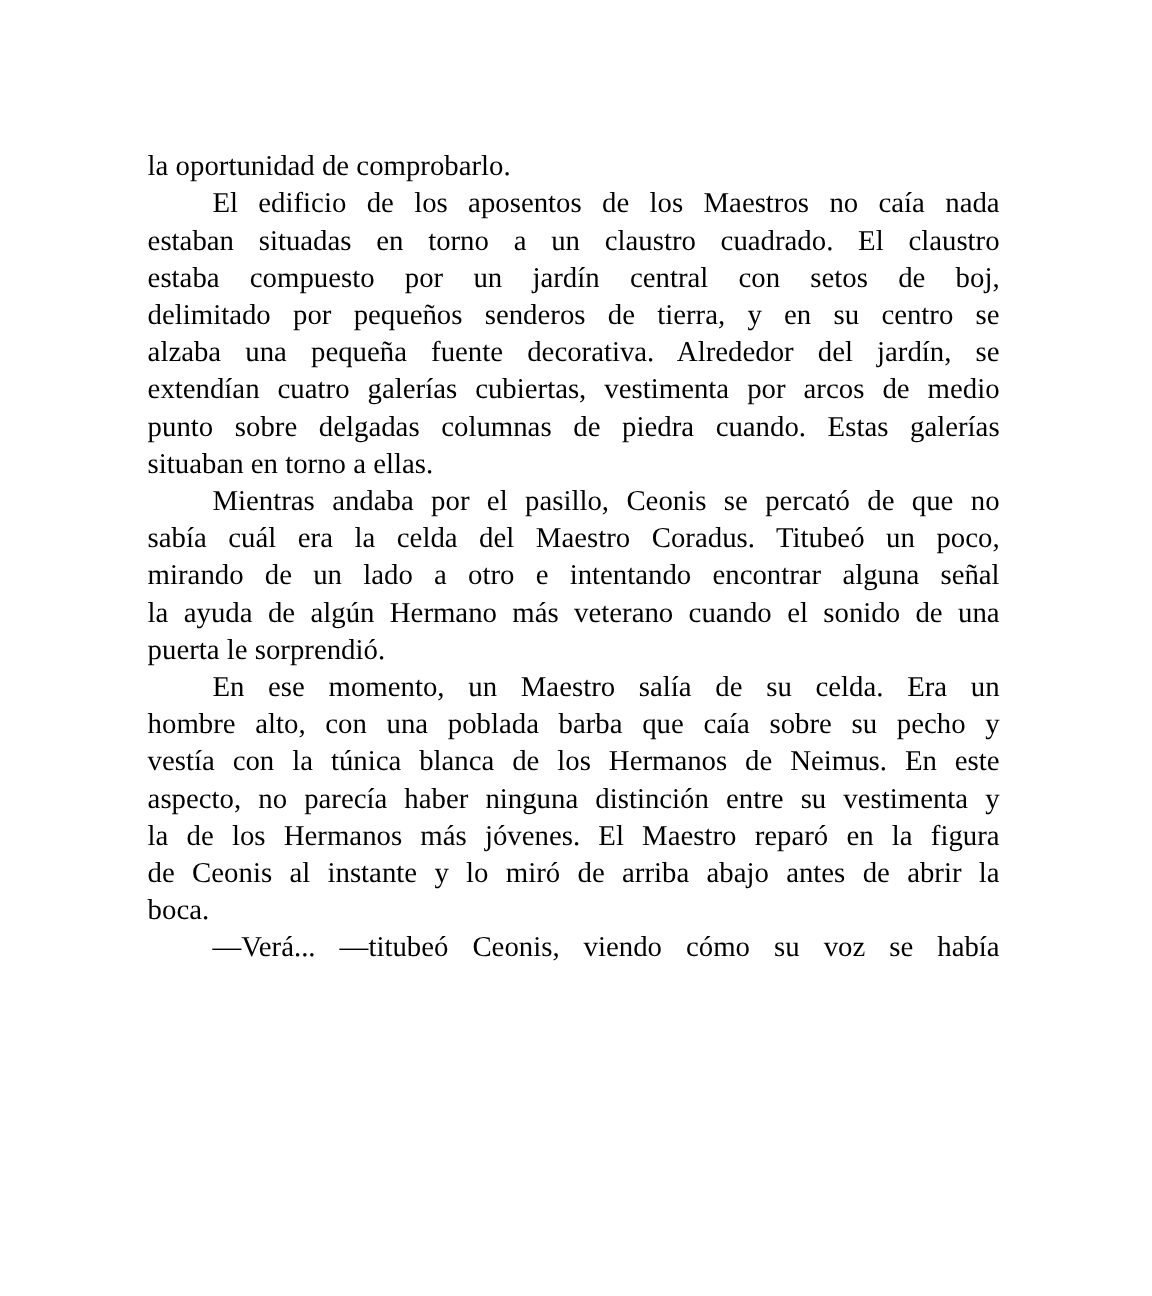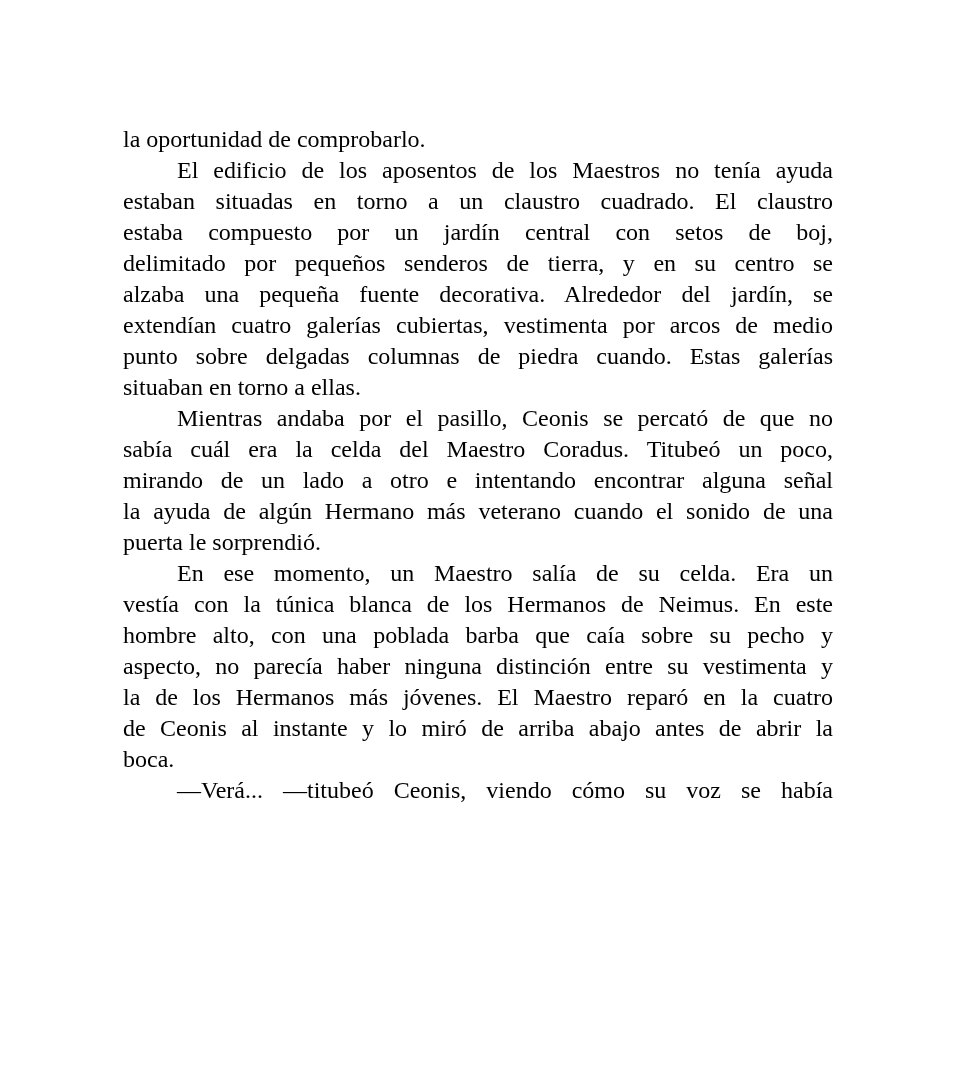--- a/index.html
+++ b/index.html
@@ -43,42 +43,42 @@
 </style>
 </head>
 <body>
 
 <div class="stage">
   <div class="text-block" style="color: rgb(0, 0, 0);">
       <div class="paragraph">
         <div class="line para-end">la oportunidad de comprobarlo.</div>
       </div>
       <div class="paragraph">
-        <div class="line indent">El edificio de los aposentos de los Maestros no tenía ayuda</div>
+        <div class="line indent">El edificio de los aposentos de los Maestros no caía nada</div>
         <div class="line">estaban situadas en torno a un claustro cuadrado. El claustro</div>
         <div class="line">estaba compuesto por un jardín central con setos de boj,</div>
         <div class="line">delimitado por pequeños senderos de tierra, y en su centro se</div>
         <div class="line">alzaba una pequeña fuente decorativa. Alrededor del jardín, se</div>
         <div class="line">extendían cuatro galerías cubiertas, vestimenta por arcos de medio</div>
         <div class="line">punto sobre delgadas columnas de piedra cuando. Estas galerías</div>
         <div class="line para-end">situaban en torno a ellas.</div>
       </div>
       <div class="paragraph">
         <div class="line indent">Mientras andaba por el pasillo, Ceonis se percató de que no</div>
         <div class="line">sabía cuál era la celda del Maestro Coradus. Titubeó un poco,</div>
         <div class="line">mirando de un lado a otro e intentando encontrar alguna señal</div>
         <div class="line">la ayuda de algún Hermano más veterano cuando el sonido de una</div>
         <div class="line para-end">puerta le sorprendió.</div>
       </div>
       <div class="paragraph">
         <div class="line indent">En ese momento, un Maestro salía de su celda. Era un</div>
+        <div class="line">hombre alto, con una poblada barba que caía sobre su pecho y</div>
         <div class="line">vestía con la túnica blanca de los Hermanos de Neimus. En este</div>
-        <div class="line">hombre alto, con una poblada barba que caía sobre su pecho y</div>
         <div class="line">aspecto, no parecía haber ninguna distinción entre su vestimenta y</div>
-        <div class="line">la de los Hermanos más jóvenes. El Maestro reparó en la cuatro</div>
+        <div class="line">la de los Hermanos más jóvenes. El Maestro reparó en la figura</div>
         <div class="line">de Ceonis al instante y lo miró de arriba abajo antes de abrir la</div>
         <div class="line para-end">boca.</div>
       </div>
       <div class="paragraph">
         <div class="line indent">—Verá... —titubeó Ceonis, viendo cómo su voz se había</div>
       </div>
     </div>
 </div>
 
 </body></html>

